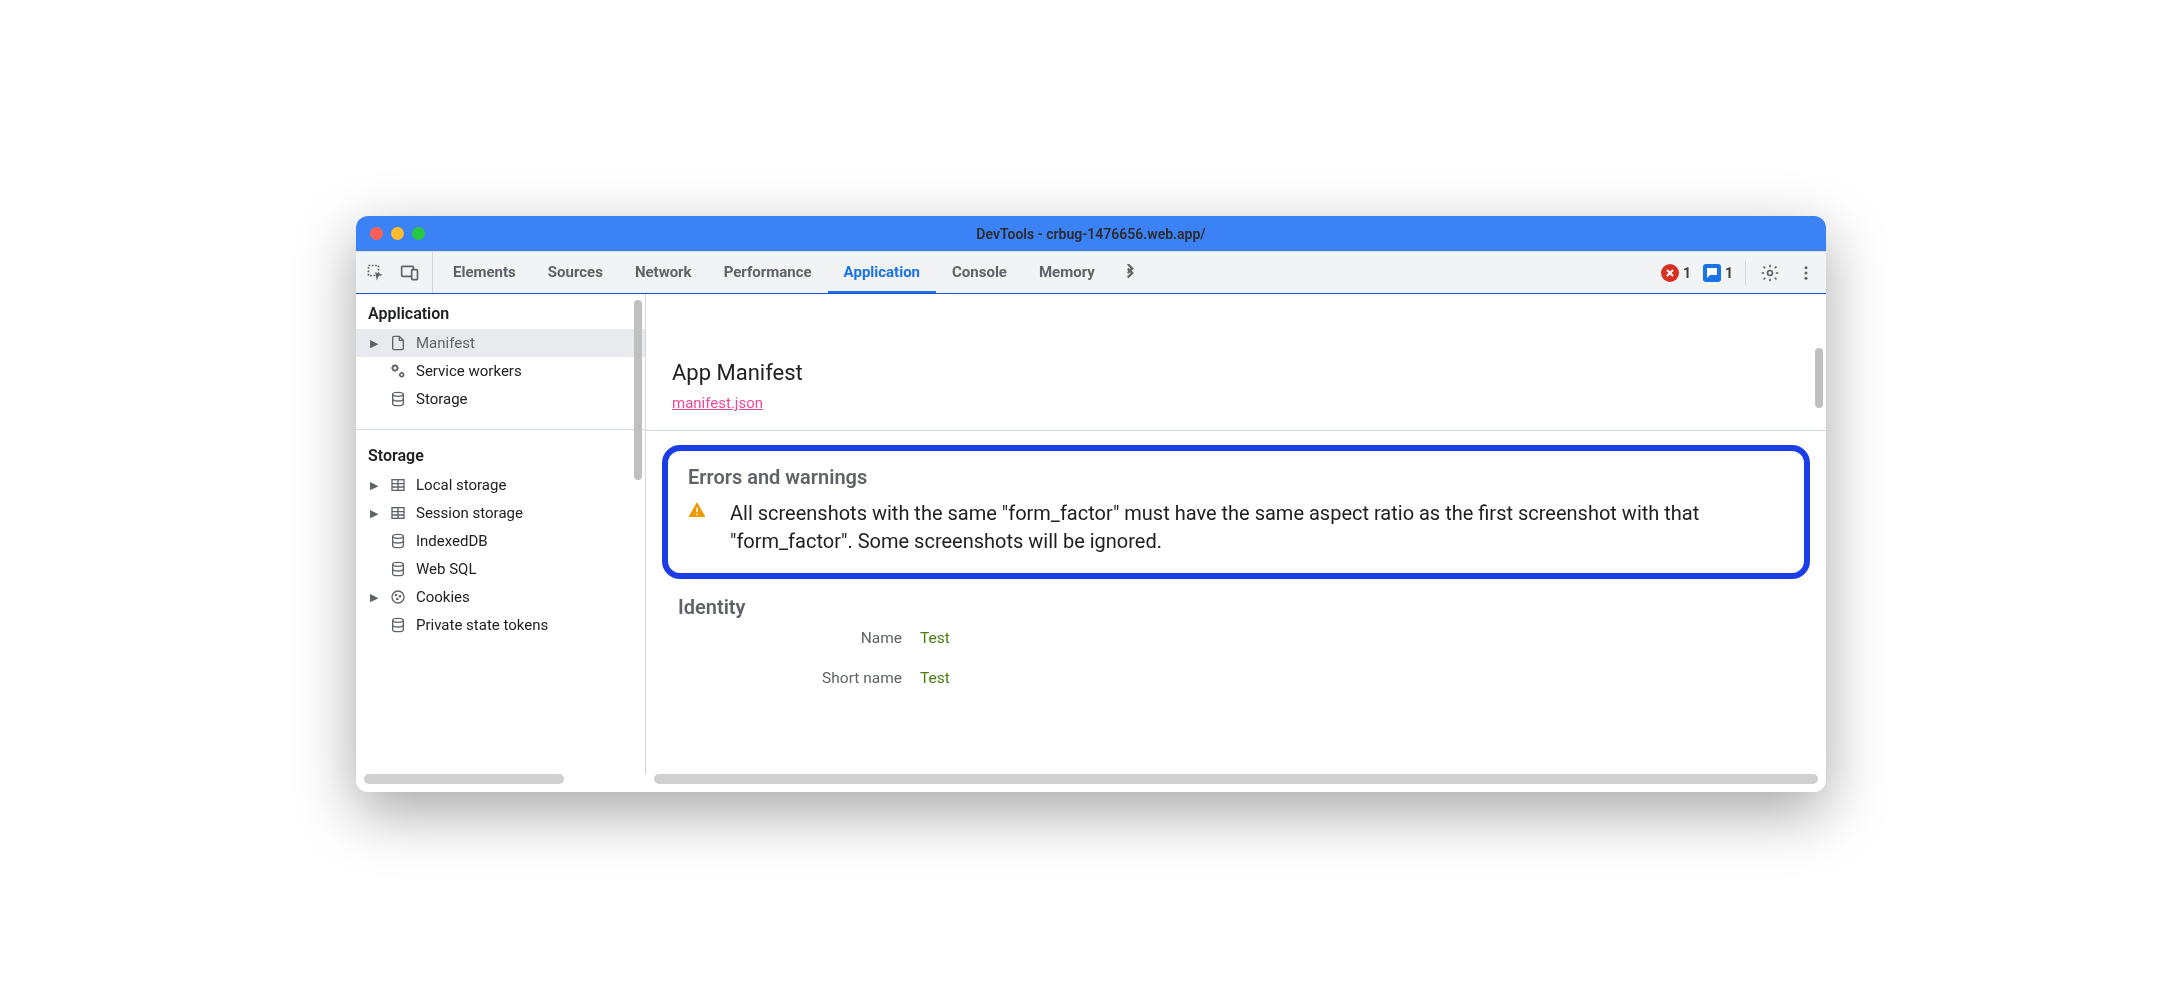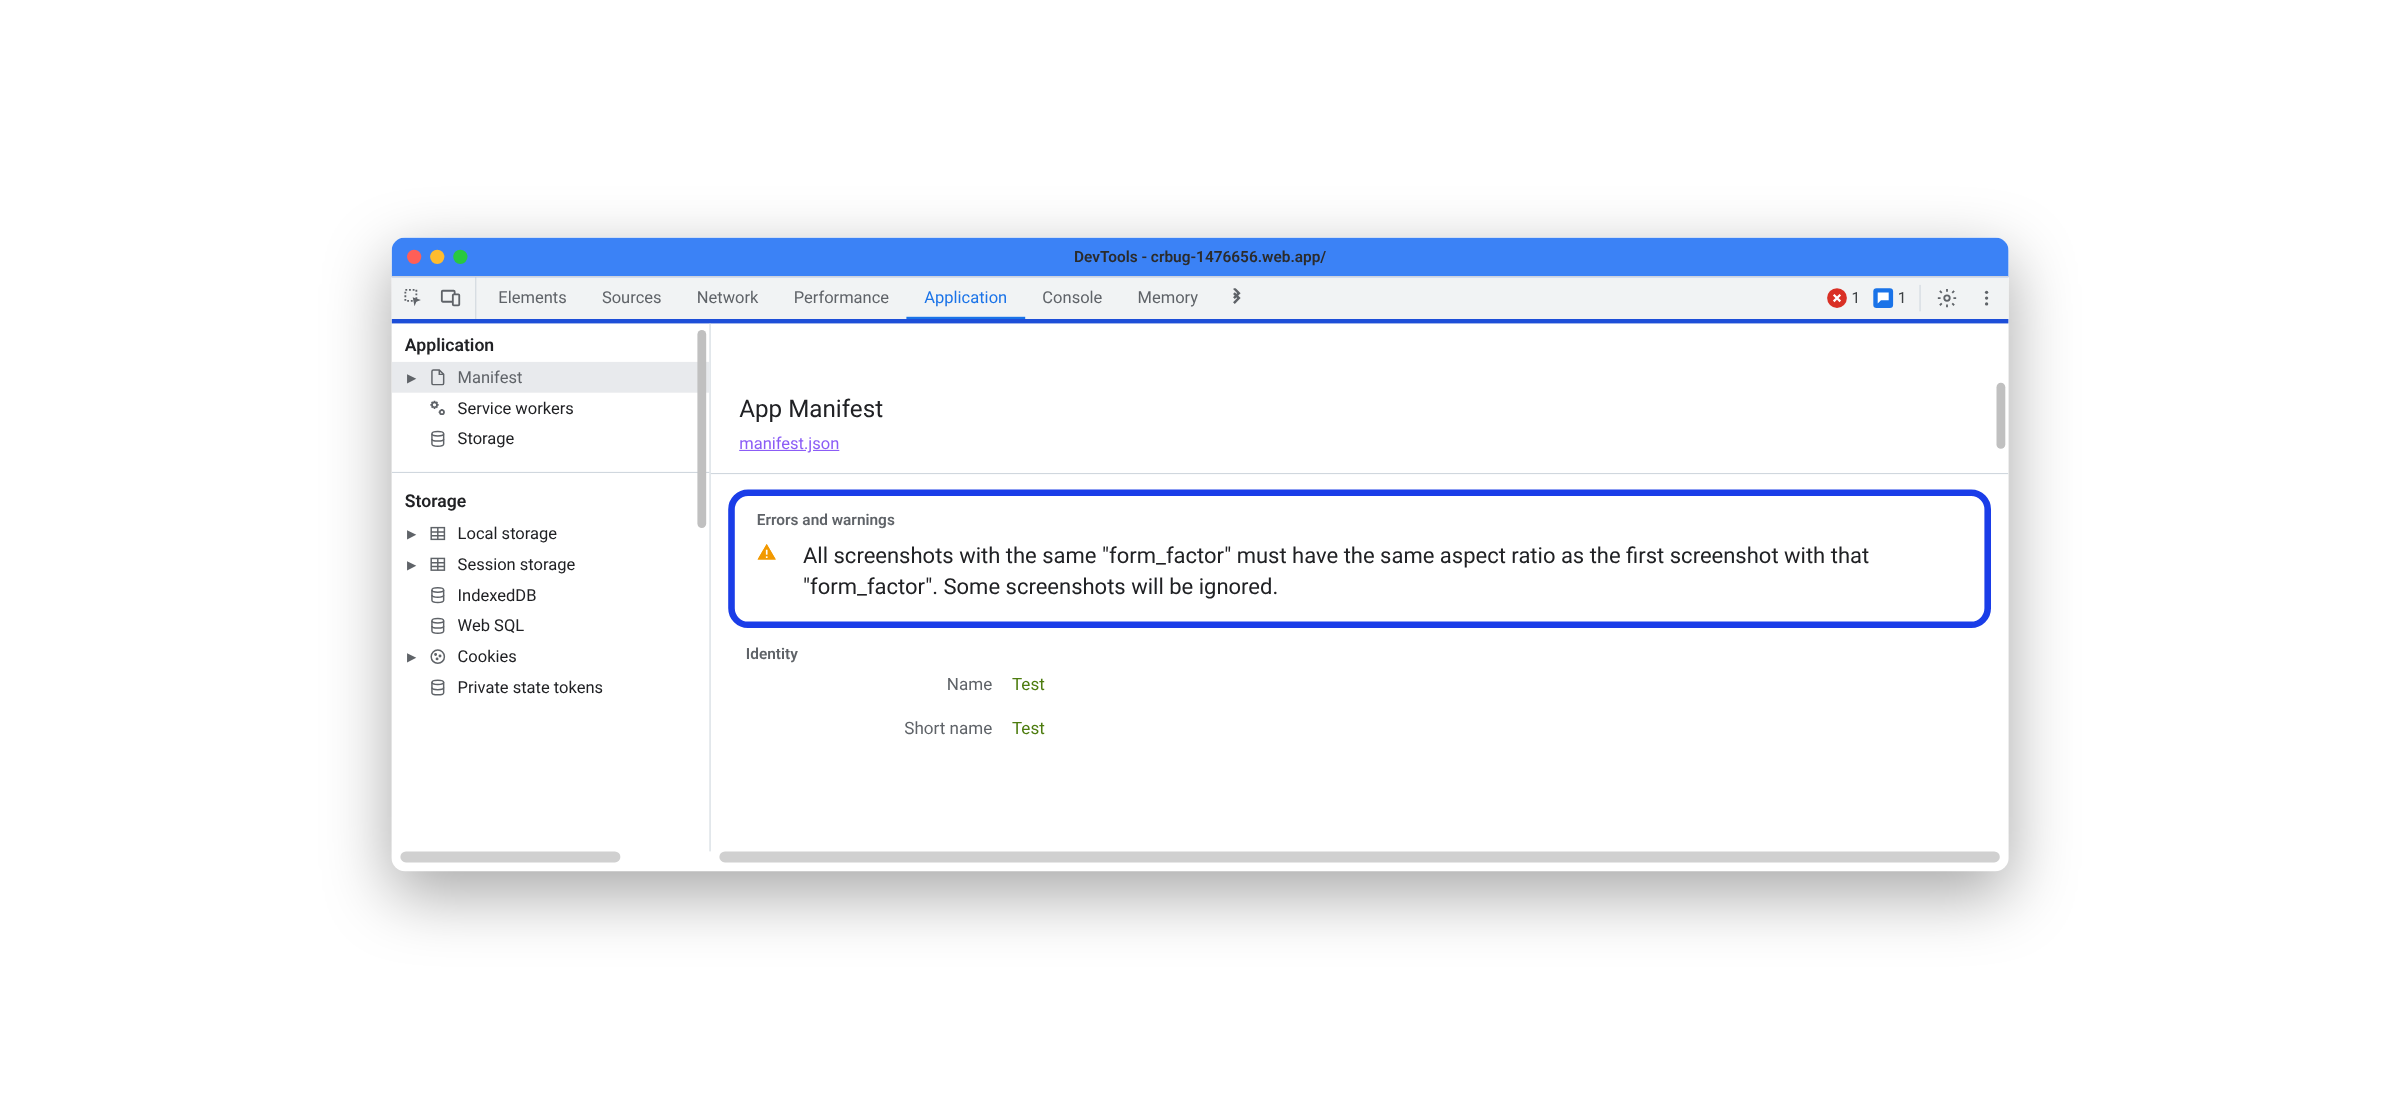--- a/index.html
+++ b/index.html
@@ -36,24 +36,25 @@
   .dot.yellow { background: #febc2e; }
   .dot.green { background: #28c840; }
   .title-text {
     position: absolute; left: 0; right: 0; text-align: center;
     font-size: 14px; font-weight: 600; color: #2b2b2b;
     pointer-events: none;
   }
   .toolbar {
     height: 42px;
     background: #f1f3f4;
-    border-bottom: 4px solid #1d4ed8;
+    border-bottom: 1px solid #1d4ed8;
     display: flex;
     align-items: stretch;
     padding: 0 8px;
+    font-weight: bold;
   }
   .tb-left { display: flex; align-items: center; gap: 10px; padding-right: 10px; border-right: 1px solid #d0d7de; margin-right: 4px; }
   .tb-icon {
     width: 24px; height: 24px; display: flex; align-items: center; justify-content: center;
     color: #5f6368; cursor: pointer;
   }
   .tabs { display: flex; align-items: stretch; flex: 1; }
   .tab {
     padding: 0 16px; display: flex; align-items: center;
     font-size: 15px; color: #5f6368; cursor: pointer;
@@ -85,27 +86,27 @@
     height: 28px;
   }
   .node.selected { background: #e8eaed; color: #5f6368; }
   .arrow { width: 10px; display:inline-flex; color:#5f6368; font-size:11px; }
   .node .icon { width: 20px; height: 20px; display:flex; align-items:center; justify-content:center; color:#5f6368; flex-shrink:0; }
   .node .label { white-space: nowrap; }
 
   .main { flex: 1; overflow: auto; position: relative; margin-top: 48px; }
   .main-inner { padding: 18px 26px 30px 26px; }
   .h1 { font-size: 22px; color: #202124; margin-bottom: 8px; }
-  .link { color: #8b5cf6; text-decoration: underline; font-size: 15px; cursor: pointer; }
+  .link { color: #ec4899; text-decoration: underline; font-size: 15px; cursor: pointer; }
   .hr { height: 1px; background: #d0d7de; margin: 18px -26px 0 -26px; }
   .callout {
     border: 6px solid #1a3de8; border-radius: 18px;
     margin: 14px -10px 16px -10px; padding: 14px 20px 18px 20px;
   }
-  .sect-title { font-size: 14px; font-weight: 600; color: #5f6368; margin-bottom: 10px; }
+  .sect-title { font-size: 20px; font-weight: 600; color: #5f6368; margin-bottom: 10px; }
   .warn-row { display:flex; gap:24px; align-items:flex-start; font-size:20px; color:#202124; line-height:1.4; }
   .warn-icon { color:#e37400; flex-shrink:0; margin-top:2px; }
   .kv { display:flex; gap:18px; margin: 10px 0 0 0; font-size:15.5px; }
   .kv .k { width: 230px; text-align: right; color:#5f6368; }
   .kv .v { color:#4d7c0f; }
   .hscroll-sb { height:10px; background:transparent; position:relative; margin: 0 4px 4px 4px;}
   .hscroll-thumb-left { position:absolute; left:0; height:10px; background:#d0d0d0; border-radius:5px; }
   .hscroll-thumb-right { position:absolute; left:0; height:10px; background:#d0d0d0; border-radius:5px; }
   .main-vscroll { position:absolute; right:3px; top:6px; width:8px; height:60px; background:#c0c0c0; border-radius:4px; }
   .bottom-scrolls { display:flex; }

